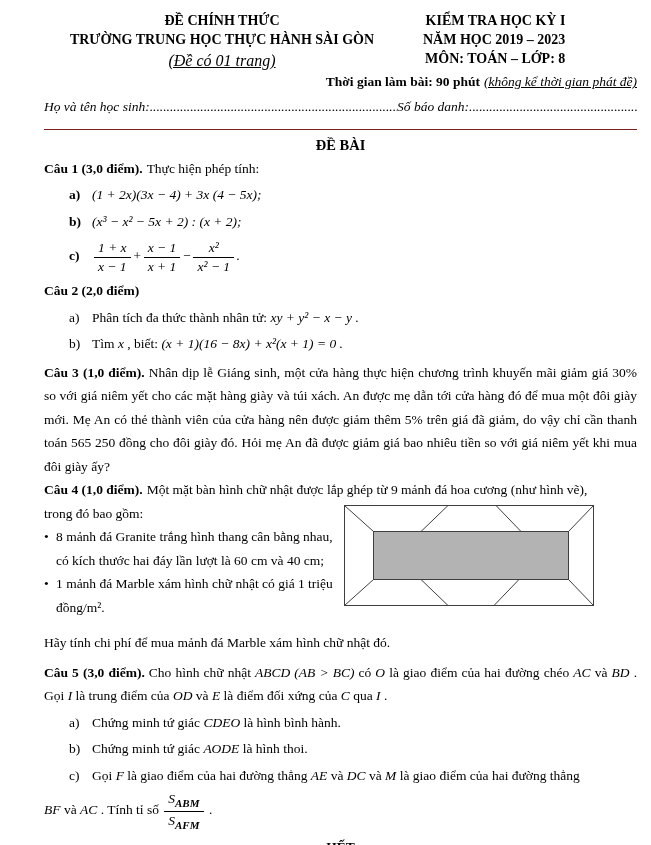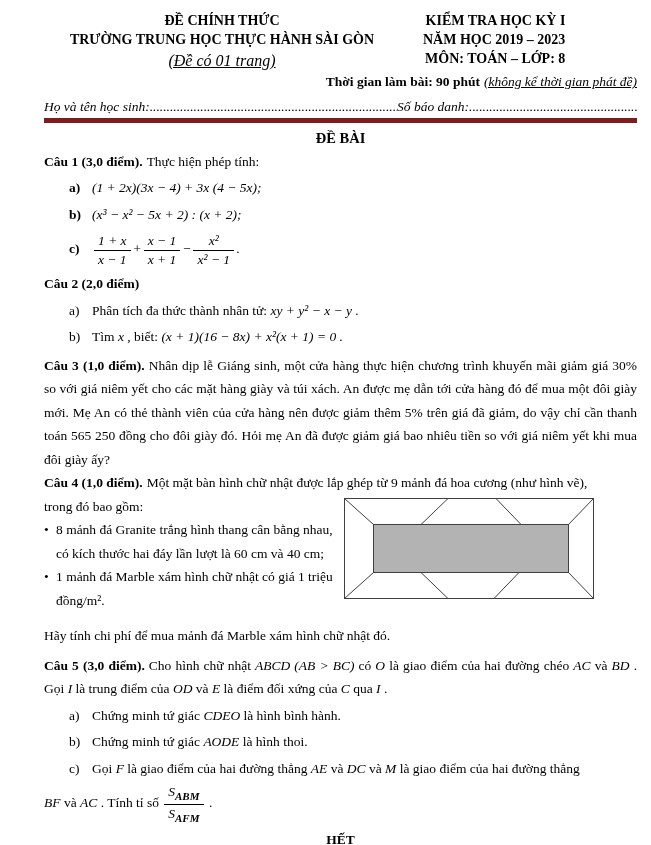--- a/index.html
+++ b/index.html
@@ -16,22 +16,22 @@
   .header-row { display: flex; }
   .h-left { width: 356px; text-align: center; }
   .h-left .hline { font-weight: bold; line-height: 1.34; font-size: 14px; }
   .h-left .pages-note { font-weight: normal; font-style: italic; text-decoration: underline; font-size: 16px; }
   .h-right { margin-left: 23px; text-align: right; }
   .h-right .hline { font-weight: bold; line-height: 1.34; font-size: 14px; }
   .duration { text-align: right; margin-top: 2px; line-height: 1.4; }
   .duration .dur-bold { font-weight: bold; }
   .duration .note { font-style: italic; text-decoration: underline; margin-left: 4px; }
 
-  .student { display: flex; align-items: baseline; font-style: italic; border-bottom: 5px solid #7f1d1d;
-             padding-bottom: 3px; margin-top: 7px; white-space: nowrap; }
+  .student { display: flex; align-items: baseline; font-style: italic; border-bottom: 1px solid #7f1d1d;
+             padding-bottom: 14px; margin-top: 7px; white-space: nowrap; }
   .student .dots { flex: 1 1 auto; overflow: hidden; }
   .student .dots2 { flex: 0 0 168px; overflow: hidden; }
 
   .title { text-align: center; font-weight: bold; font-size: 14.5px; margin: 7px 0 3px; }
 
   .para { margin: 0; text-align: justify; line-height: 23.5px; }
   .q-head { margin: 3px 0 0; line-height: 23.5px; }
   .q-label { font-weight: bold; margin-right: 4px; }
   .item { margin-left: 25px; line-height: 23.5px; margin-top: 3px; }
   .ikey { display: inline-block; width: 23px; }

